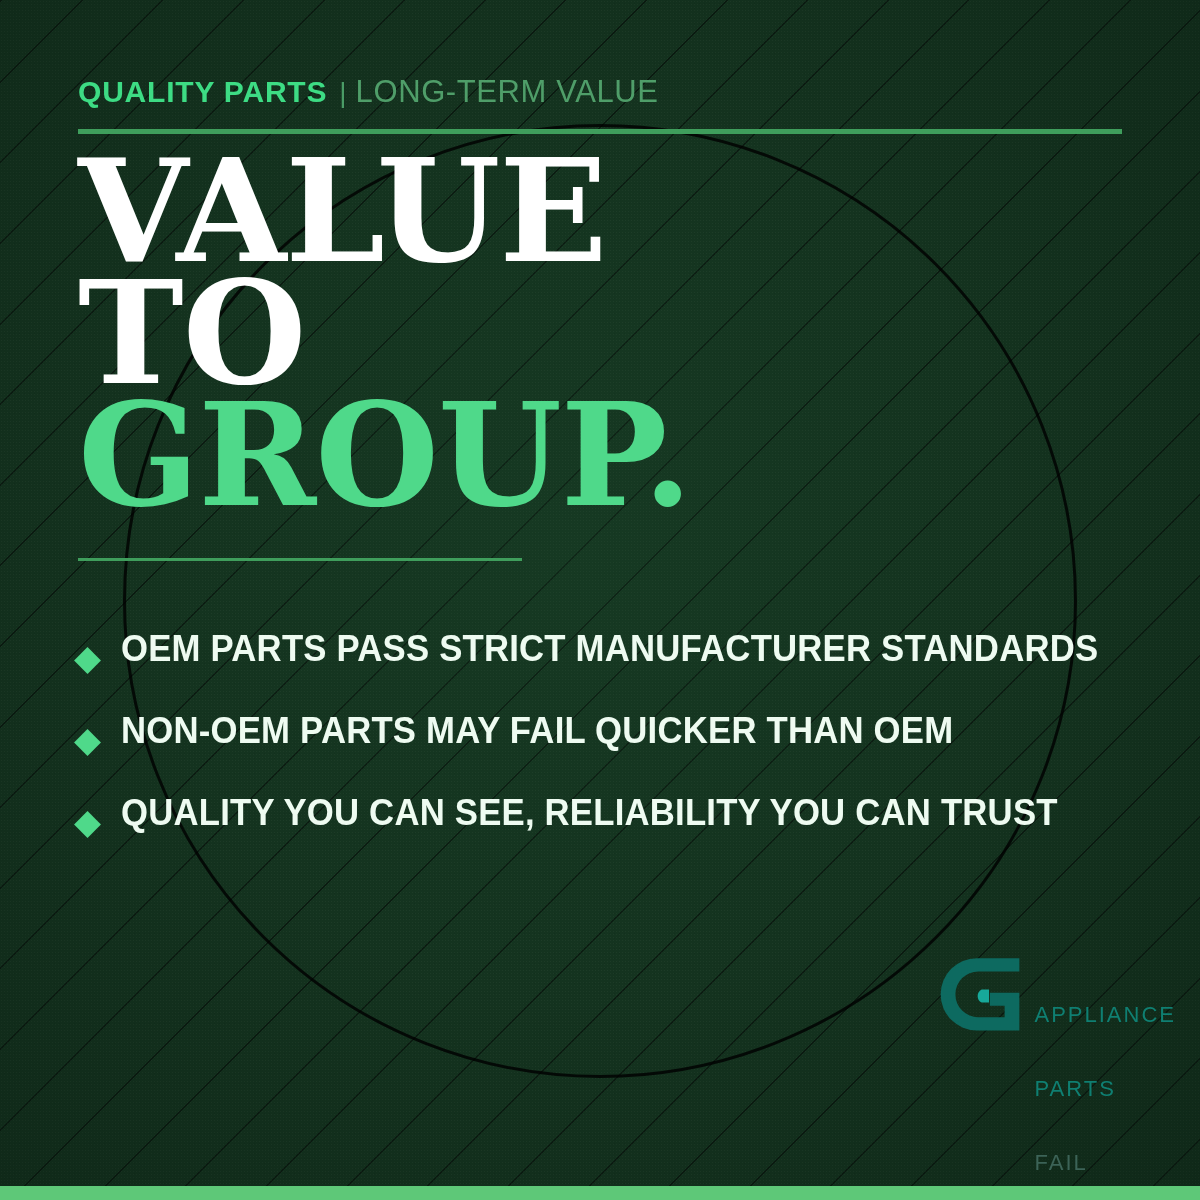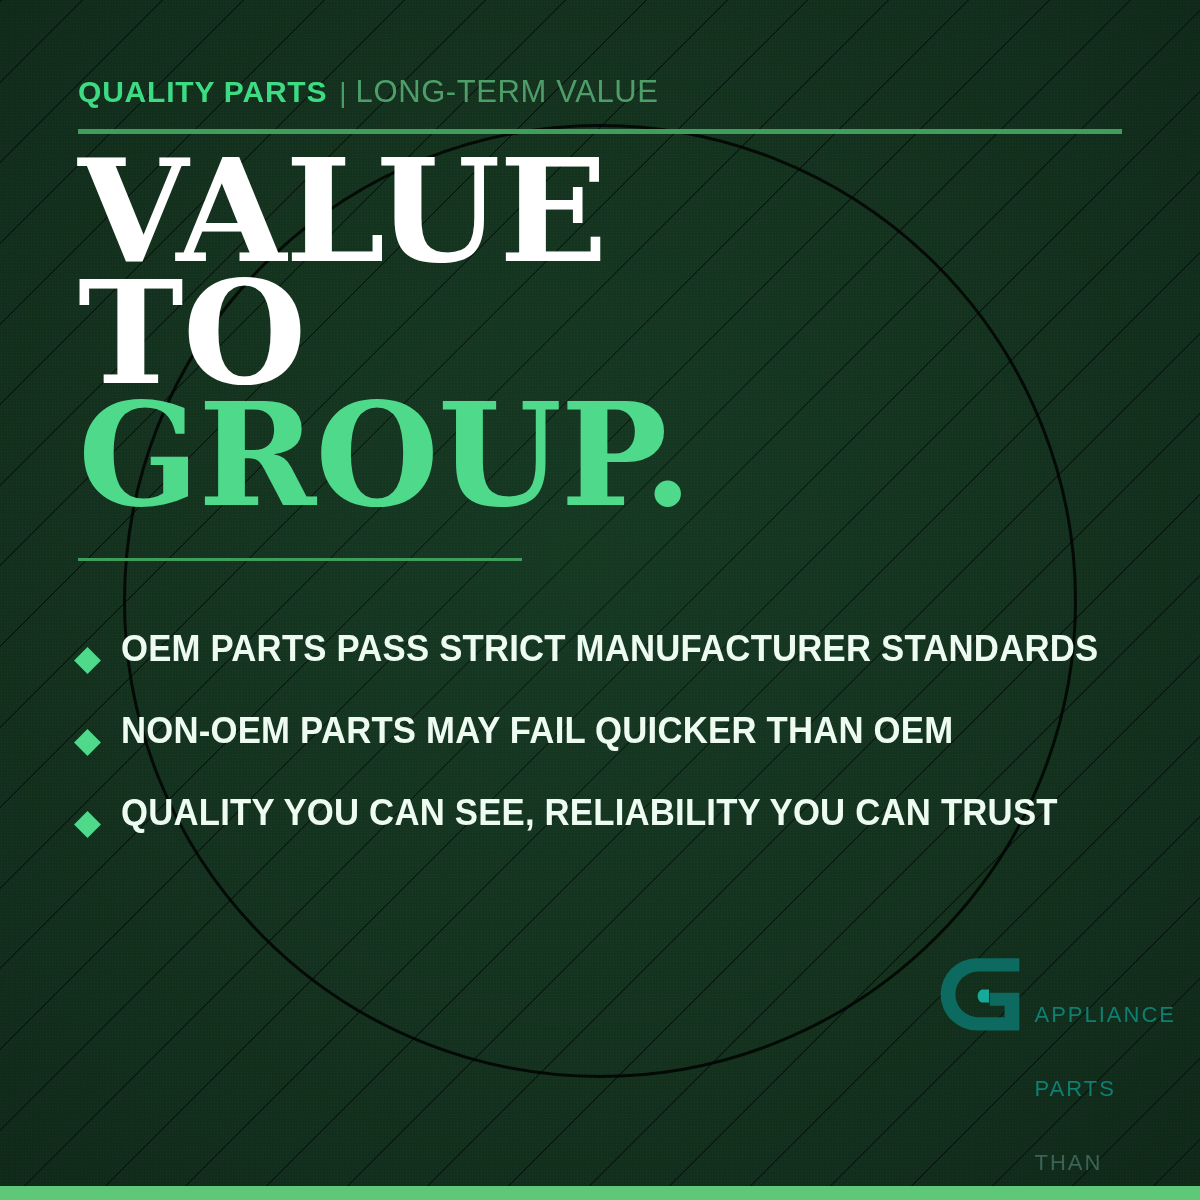--- a/index.html
+++ b/index.html
@@ -237,19 +237,19 @@
   </div>
 
   <div class="logo">
     <svg class="logo-mark" viewBox="0 0 100 100">
       <path d="M98 4 H46 A44 44 0 0 0 46 92 H98 V46 H62 V62 H80 V76 H48 A28 28 0 0 1 48 20 H98 Z" fill="#0d6a60"></path>
       <path d="M52 42 A9 9 0 0 0 52 58 H61 V42 Z" fill="#17a99a"></path>
     </svg>
     <span class="logo-words">
       <span class="logo-l1">APPLIANCE</span>
       <span class="logo-l2">PARTS</span>
-      <span class="logo-l3">THAN</span>
+      <span class="logo-l3">FAIL</span>
     </span>
   </div>
 
   <div class="bottom-bar"></div>
 
 </div>
 
 </body></html>

